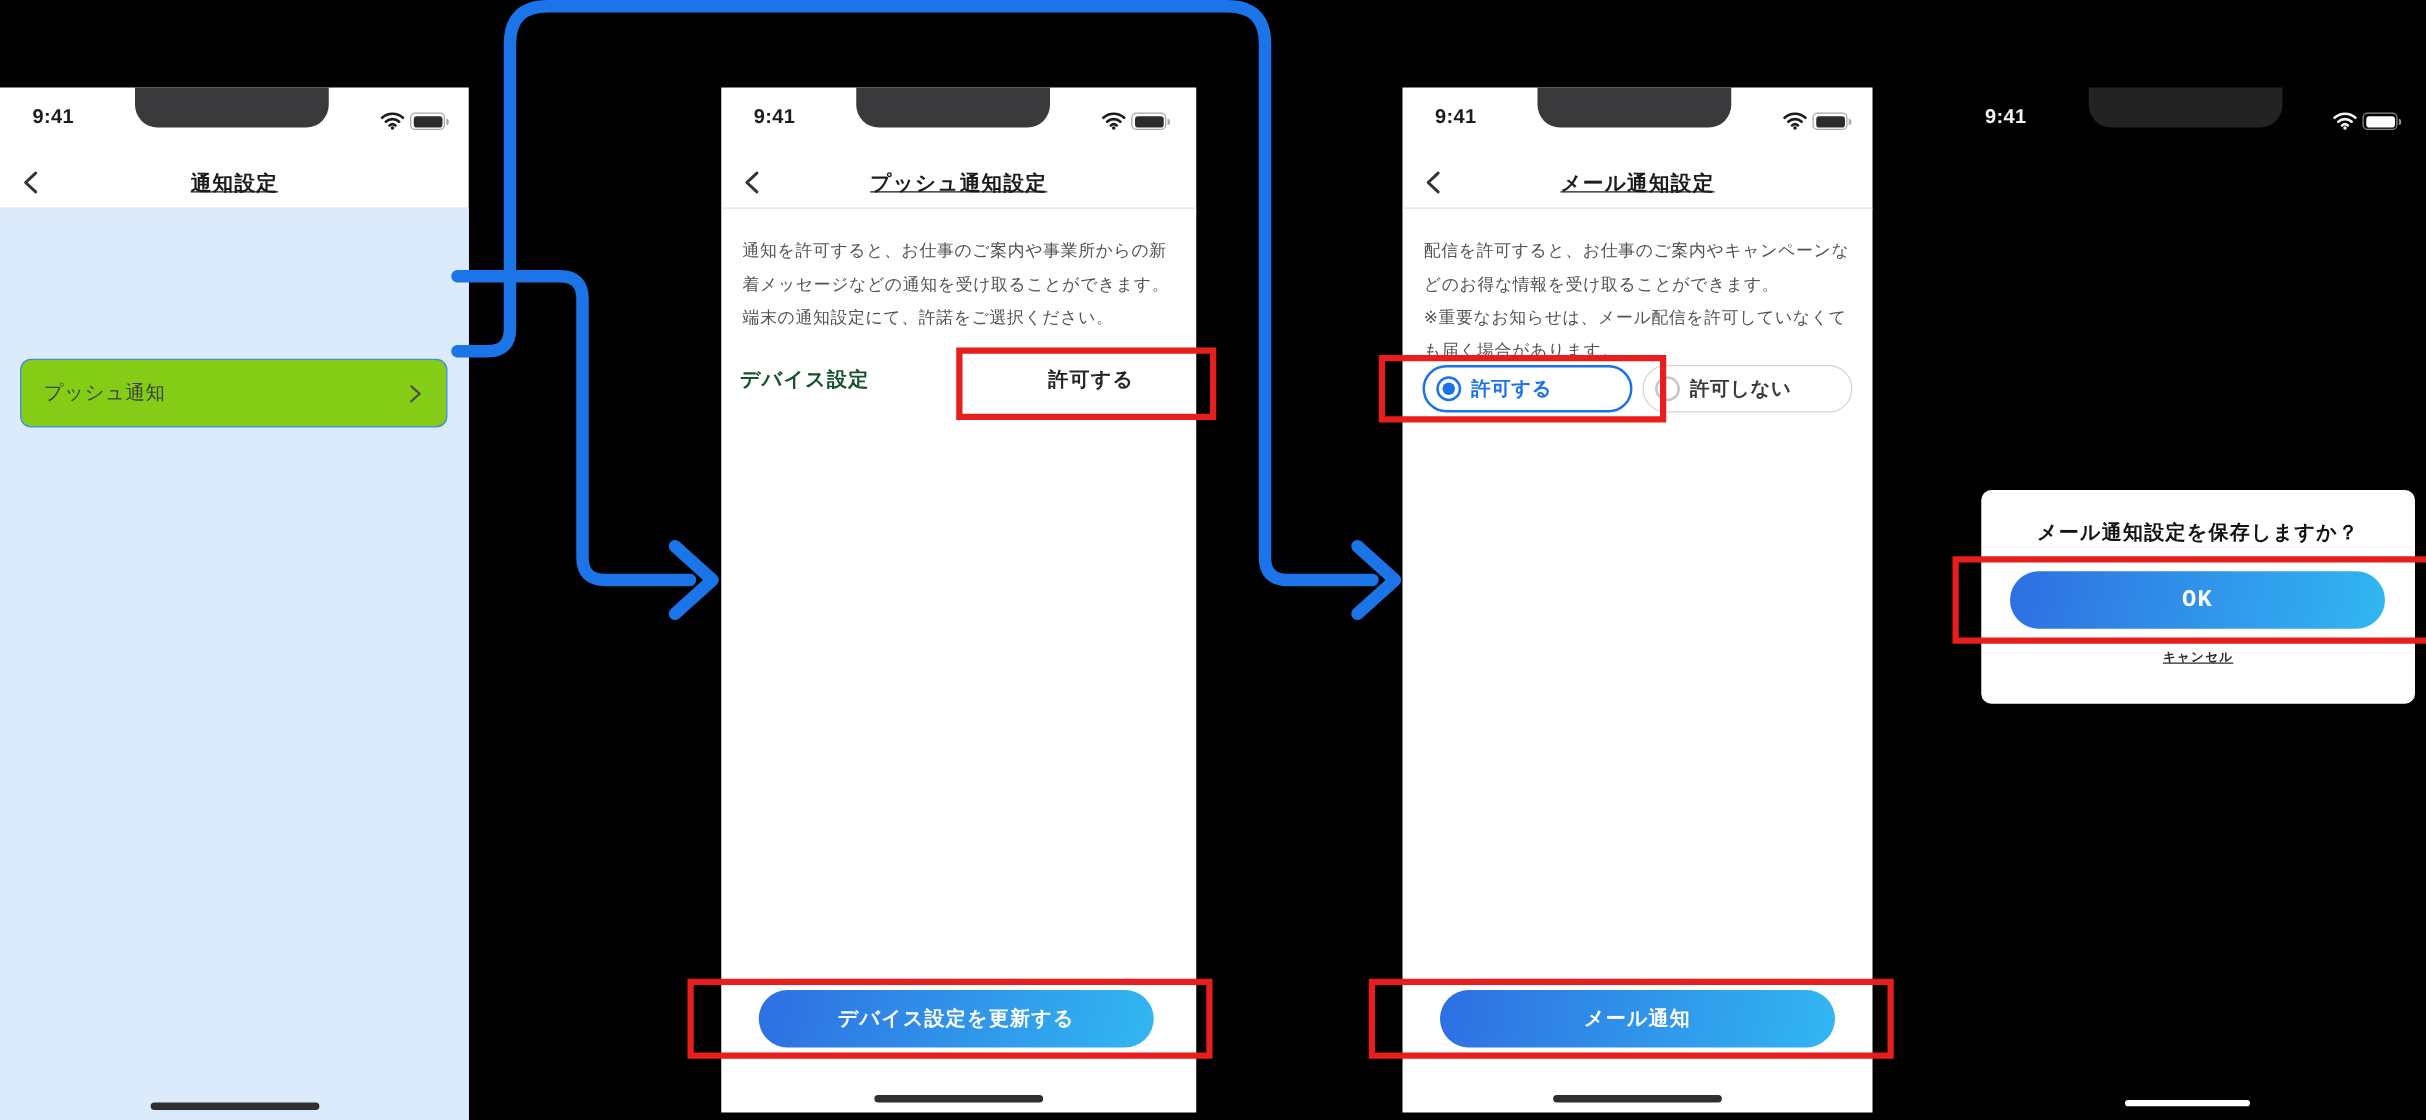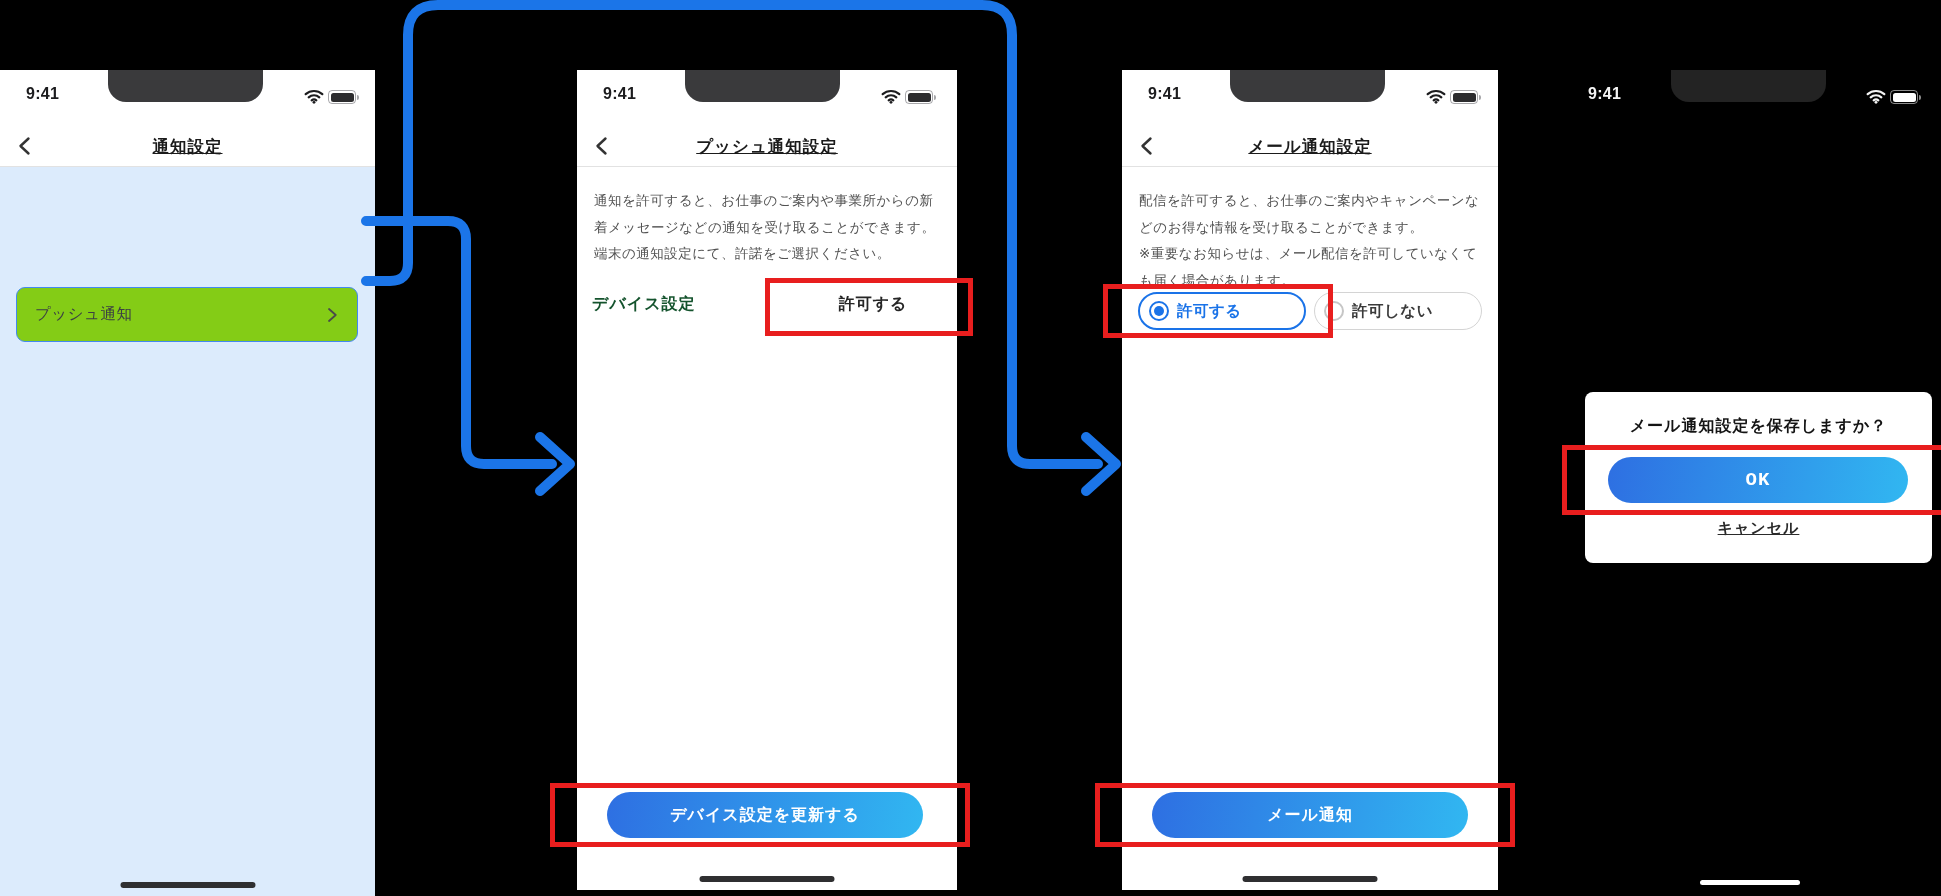--- a/index.html
+++ b/index.html
@@ -56,21 +56,21 @@
   .phone4 .wifi{color:#f4f4f4;left:306px;}
   .phone4 .battery{left:330px;border-color:rgba(255,255,255,.55);}
   .phone4 .battery .fill{background:#fff;}
   .phone4 .battery .nub{background:rgba(255,255,255,.55);}
   .dialog{position:absolute;left:25px;top:322px;width:347px;height:171px;background:#fff;border-radius:8px;box-shadow:0 8px 30px rgba(0,0,0,.5);}
   .dialog-title{position:absolute;top:24px;left:0;right:0;text-align:center;font-size:16px;font-weight:bold;color:#141414;letter-spacing:1px;}
   .dialog-ok{position:absolute;top:65px;left:23px;width:300px;height:46px;border:none;border-radius:23px;
              background:linear-gradient(100deg,#2e6fe2 0%,#31b7f1 100%);
              color:#fff;font-size:19px;font-weight:bold;letter-spacing:1px;cursor:pointer;
              font-family:Liberation Mono, monospace;}
-  .dialog-cancel{position:absolute;top:127px;left:0;right:0;text-align:center;font-size:15px;font-weight:600;color:#2b2b2b;text-decoration:underline;letter-spacing:1px;cursor:pointer;}
+  .dialog-cancel{position:absolute;top:127px;left:0;right:0;text-align:center;font-size:10px;font-weight:600;color:#2b2b2b;text-decoration:underline;letter-spacing:1px;cursor:pointer;}
   .home-white{position:absolute;left:1700px;top:880px;width:100px;height:5px;border-radius:3px;background:#fff;}
 
   
   .redrect{position:absolute;border:5px solid #e81e1e;background:transparent;z-index:5;pointer-events:none;}
   .r1{left:765px;top:278px;width:208px;height:58px;}
   .r2{left:550px;top:783px;width:420px;height:64px;}
   .r3{left:1103px;top:284px;width:230px;height:54px;}
   .r4{left:1095px;top:783px;width:420px;height:64px;}
   .r5{left:1562px;top:445px;width:395px;height:70px;}
   .arrows{position:absolute;left:0;top:0;z-index:6;pointer-events:none;}

